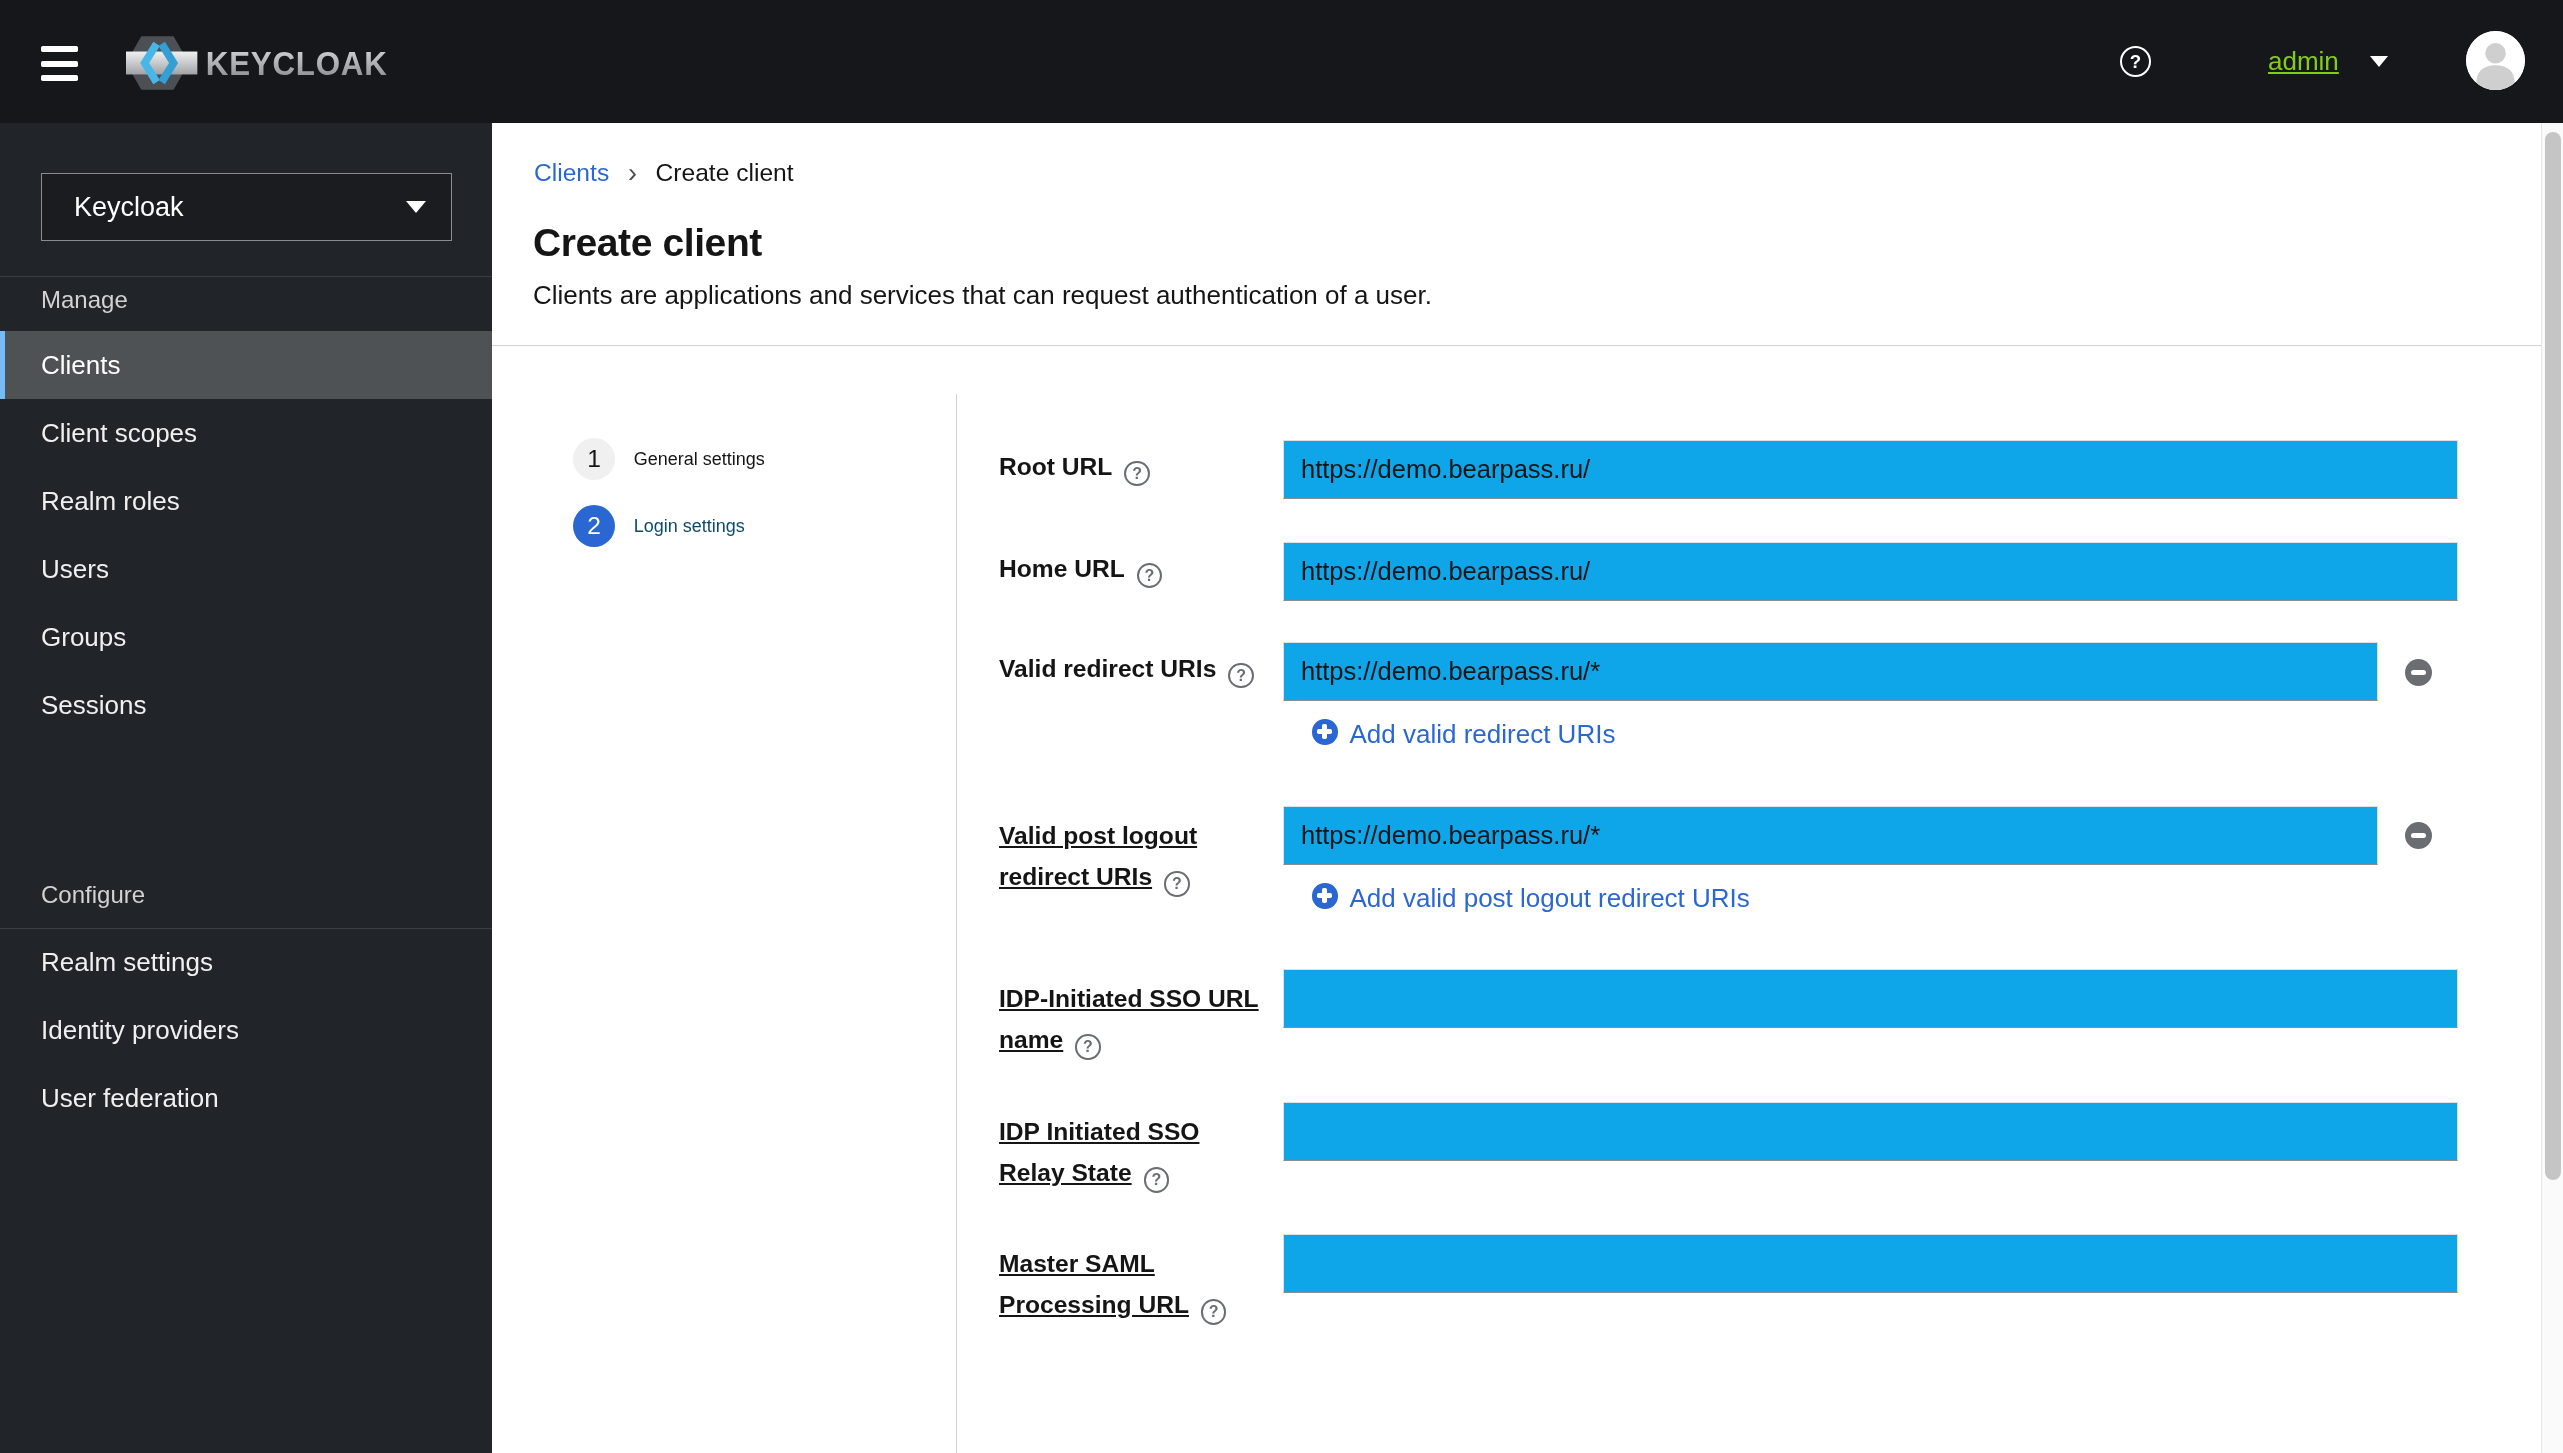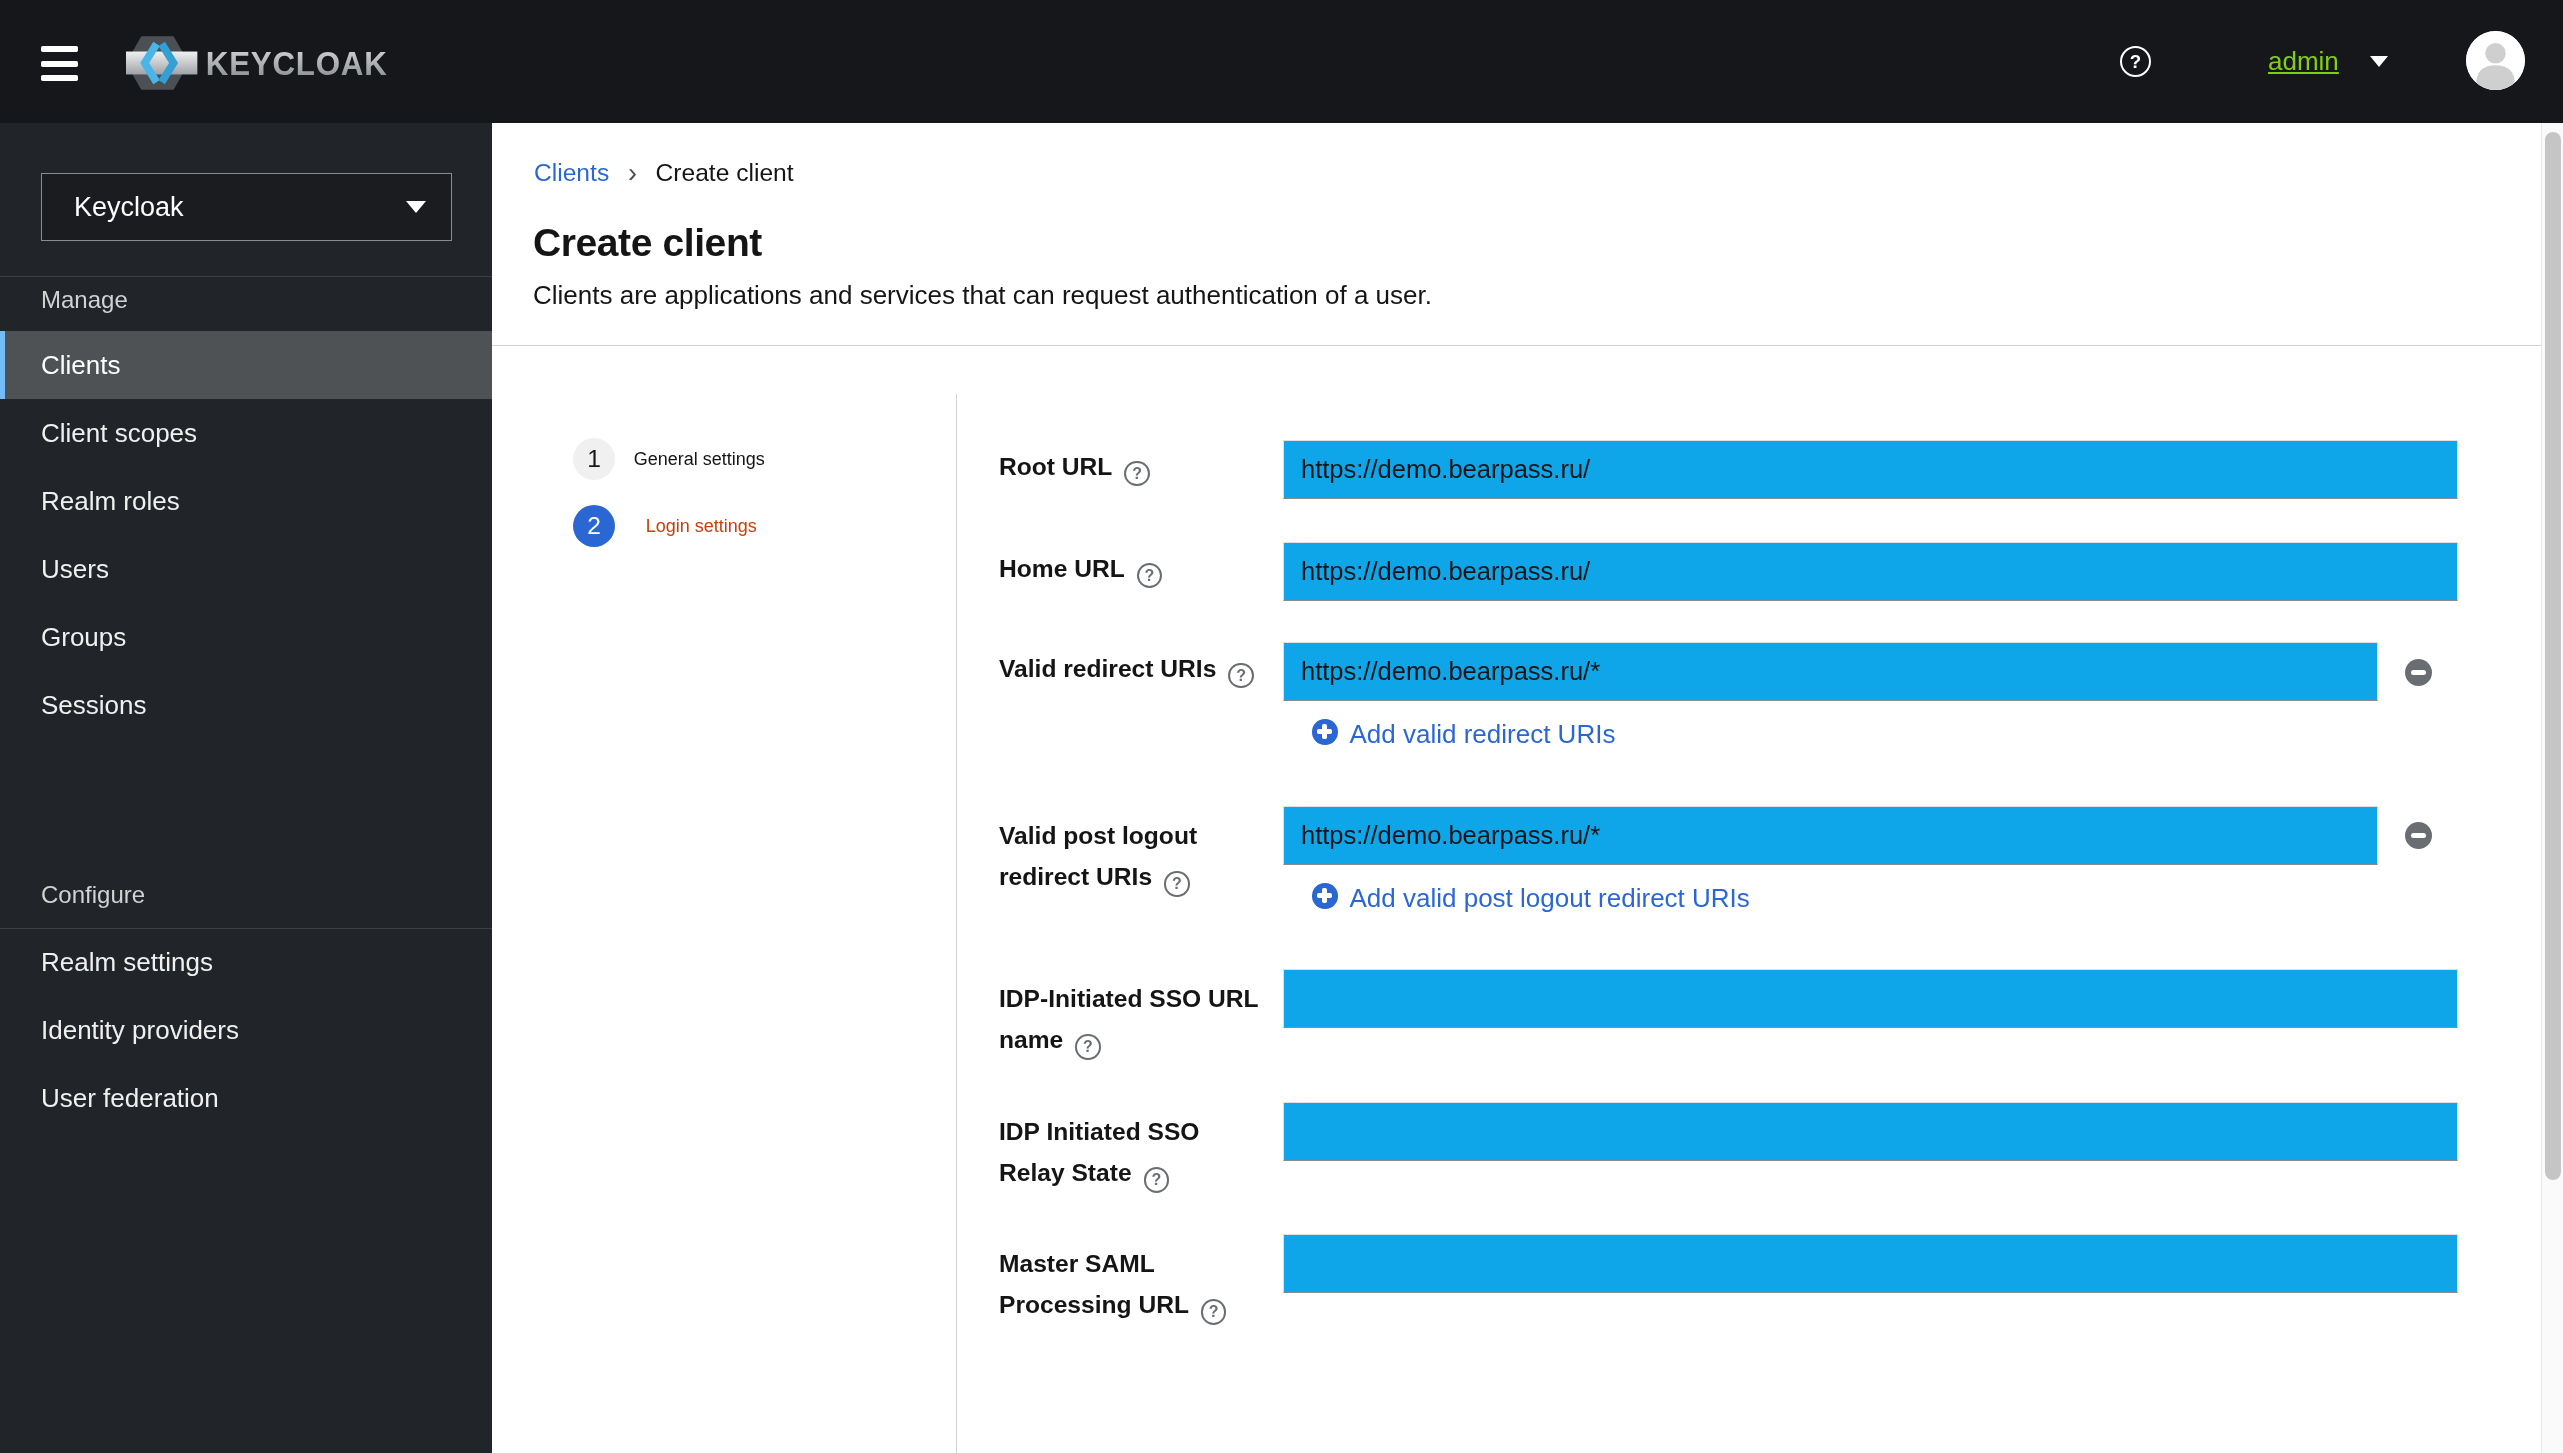--- a/index.html
+++ b/index.html
@@ -46,28 +46,28 @@
   .main-divider { position:absolute; left:0; right:22px; top:222px; height:0.8px; background:#d2d2d2; }
   .vert-divider { position:absolute; left:464px; top:271px; bottom:0; width:0.8px; background:#d2d2d2; }
 
   
   .wizard-step { position:absolute; left:81px; height:42px; display:flex; align-items:center; cursor:pointer; }
   .step-circle { width:42px; height:42px; border-radius:50%; display:flex; align-items:center; justify-content:center;
                  font-size:24.6px; margin-right:18.7px; flex:0 0 auto; }
   .wizard-step.done .step-circle { background:#f0f0f0; color:#151515; }
   .wizard-step.done .step-label { color:#151515; }
   .wizard-step.active .step-circle { background:#2b67d2; color:#fff; }
-  .wizard-step.active .step-label { color:#c2410c;margin-left:12px; }
+  .wizard-step.active .step-label { color:#0c4a6e; }
   .step-label { font-size:18px; }
 
   
   .field-label { position:absolute; left:507px; width:280px; font-size:24.6px; font-weight:bold; color:#151515; }
   .field-label.single { display:flex; align-items:center; height:59px; }
   .field-label.multi { padding-top:9.3px; line-height:41px; }
-  .field-label .line { display:block; }
+  .field-label .line { display:block;text-decoration:underline; }
   .field-label .inline-wrap { white-space:nowrap; }
   .help-icon { display:inline-flex; width:25.5px; height:25.5px; border:2.5px solid #6a6e73; border-radius:50%;
                color:#6a6e73; font-size:16px; font-weight:bold; align-items:center; justify-content:center;
                margin-left:12px; vertical-align:-4.2px; cursor:pointer; }
   .text-input { position:absolute; left:791px; height:59px; background:#0ea5e9;
                 border:0.8px solid #e0e0e0; border-bottom:1.7px solid #8a8d90;
                 font-family:"Liberation Sans", sans-serif; font-size:25.5px; color:#151515;
                 padding:0 17px; outline:none; }
   .text-input.full { width:1175px; }
   .text-input.short { width:1095px; }

